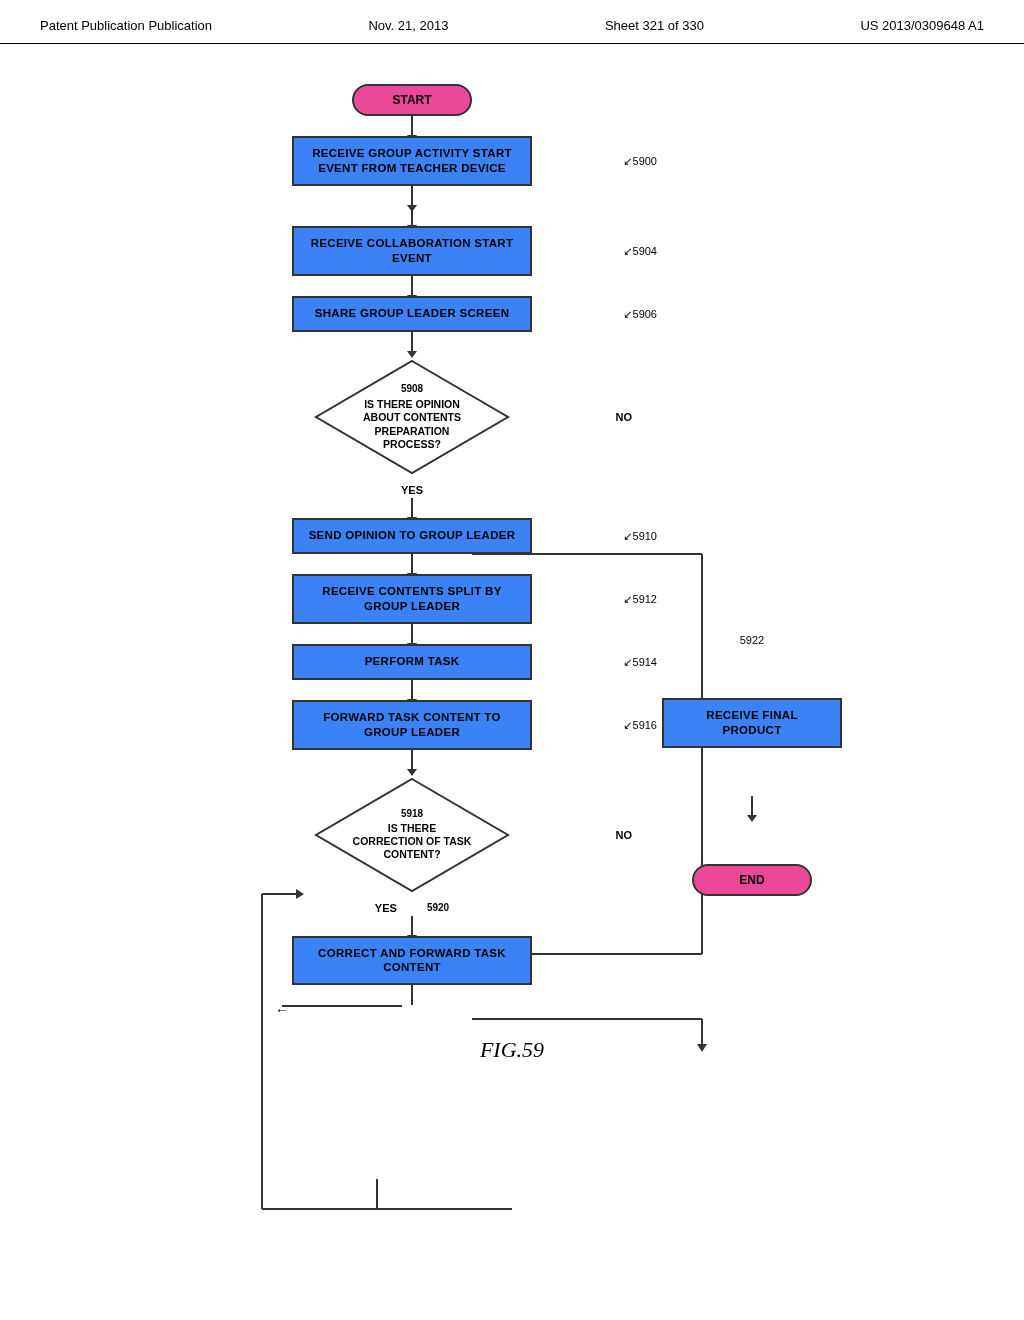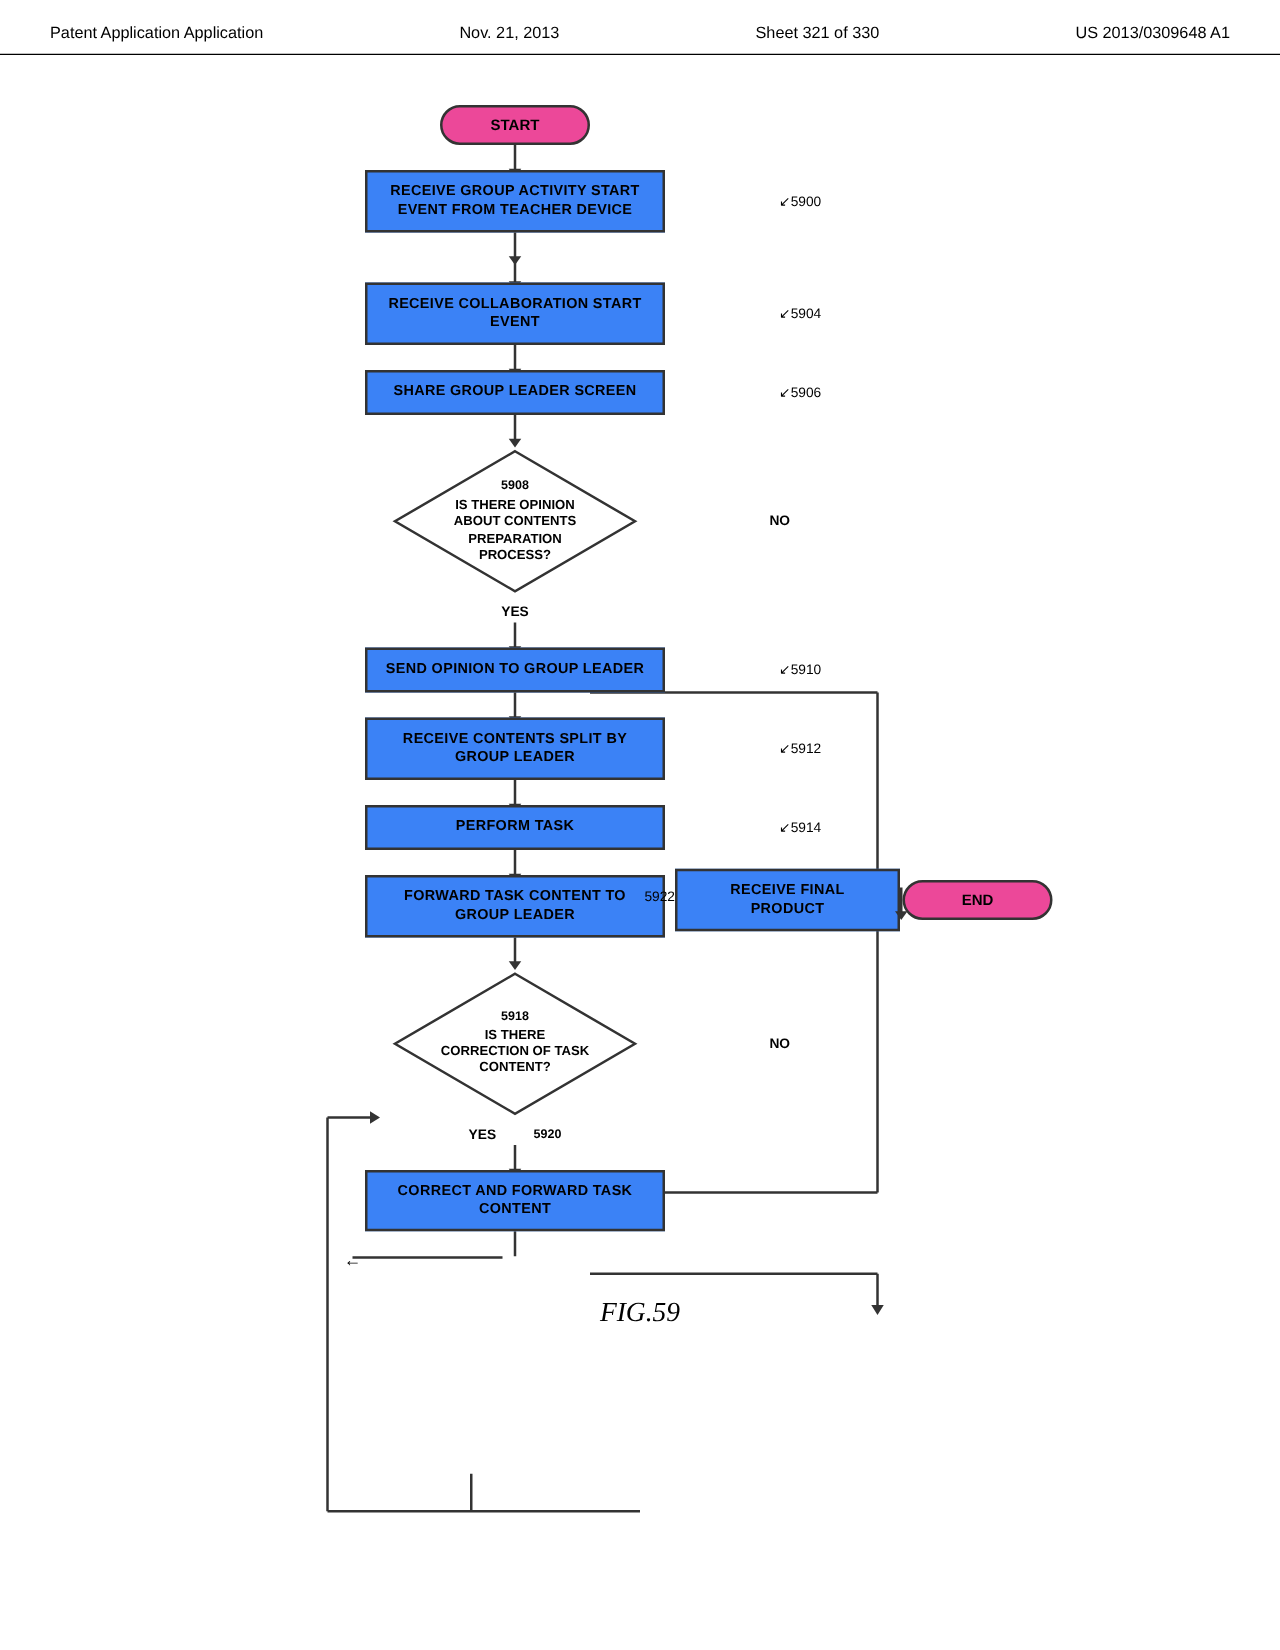--- a/index.html
+++ b/index.html
@@ -136,21 +136,21 @@
 
     
     .tilde {
       font-size: 11px;
     }
   </style>
 </head>
 <body>
 
 <div class="page-header">
-  <span>Patent Application Application</span>
+  <span>Patent Publication Publication</span>
   <span>Nov. 21, 2013</span>
   <span>Sheet 321 of 330</span>
   <span>US 2013/0309648 A1</span>
 </div>
 
 <div class="diagram-area">
   <div class="full-diagram">
 
     <svg class="svg-overlay" id="connectors" viewBox="0 0 700 1200" preserveAspectRatio="none" style="height:1200px;">
 
@@ -317,21 +317,21 @@
       </div>
 
       <div style="width:2px; background:#333; height:20px; margin:0 auto;"></div>
 
       <div style="height:2px; background:#333; width:120px; align-self:flex-start; margin-left:60px; position:relative;">
         <div style="position:absolute; left:-7px; top:-5px; font-size:14px;">←</div>
       </div>
 
     </div>
 
-    <div style="position:absolute; right:20px; top:611px; display:flex; flex-direction:row; align-items:center;">
+    <div style="position:absolute; right:20px; top:550px; display:flex; flex-direction:column; align-items:center;gap:48px;">
 
       <div style="font-size:11px; margin-bottom:4px;">
         <span>5922</span>
       </div>
       <div class="flow-box" style="width:180px;">
         <span>RECEIVE FINAL PRODUCT</span>
       </div>
       <div class="arrow-down"></div>
       <div class="flow-pill">
         <span>END</span>

